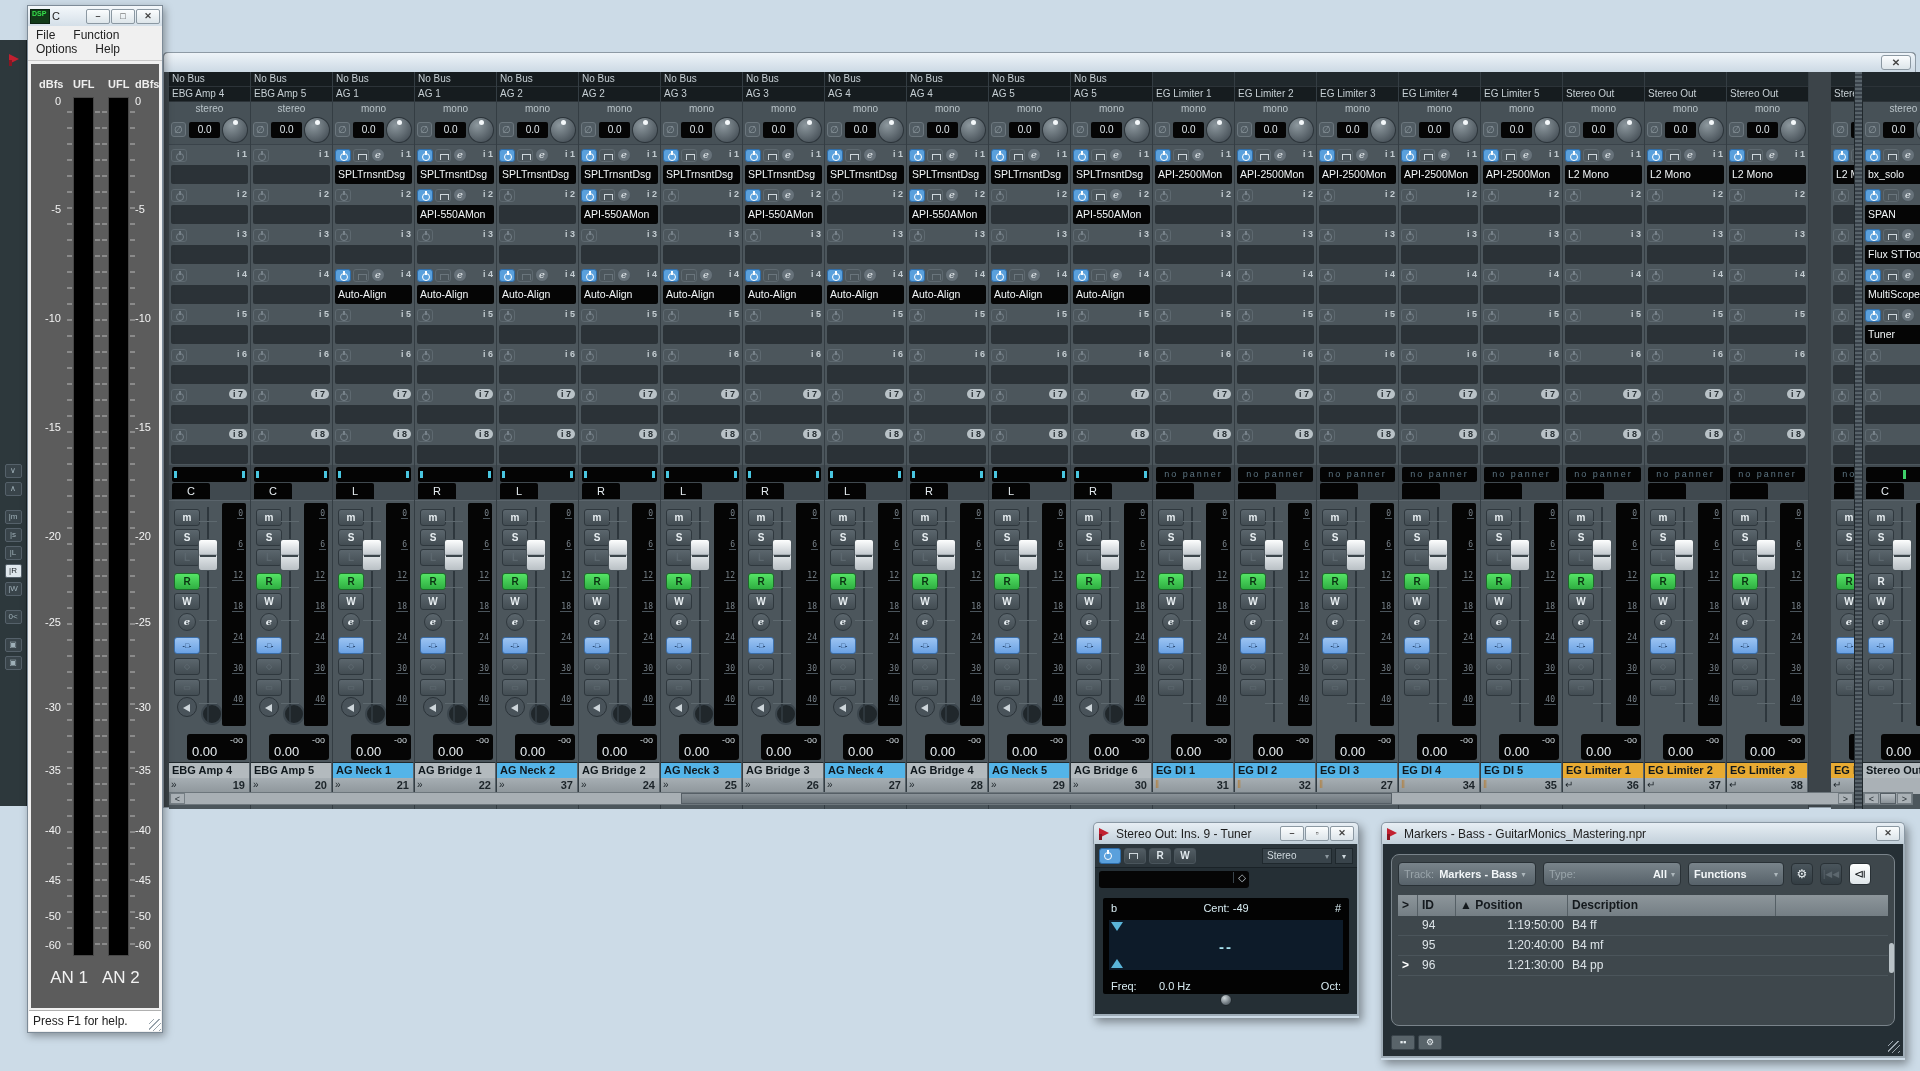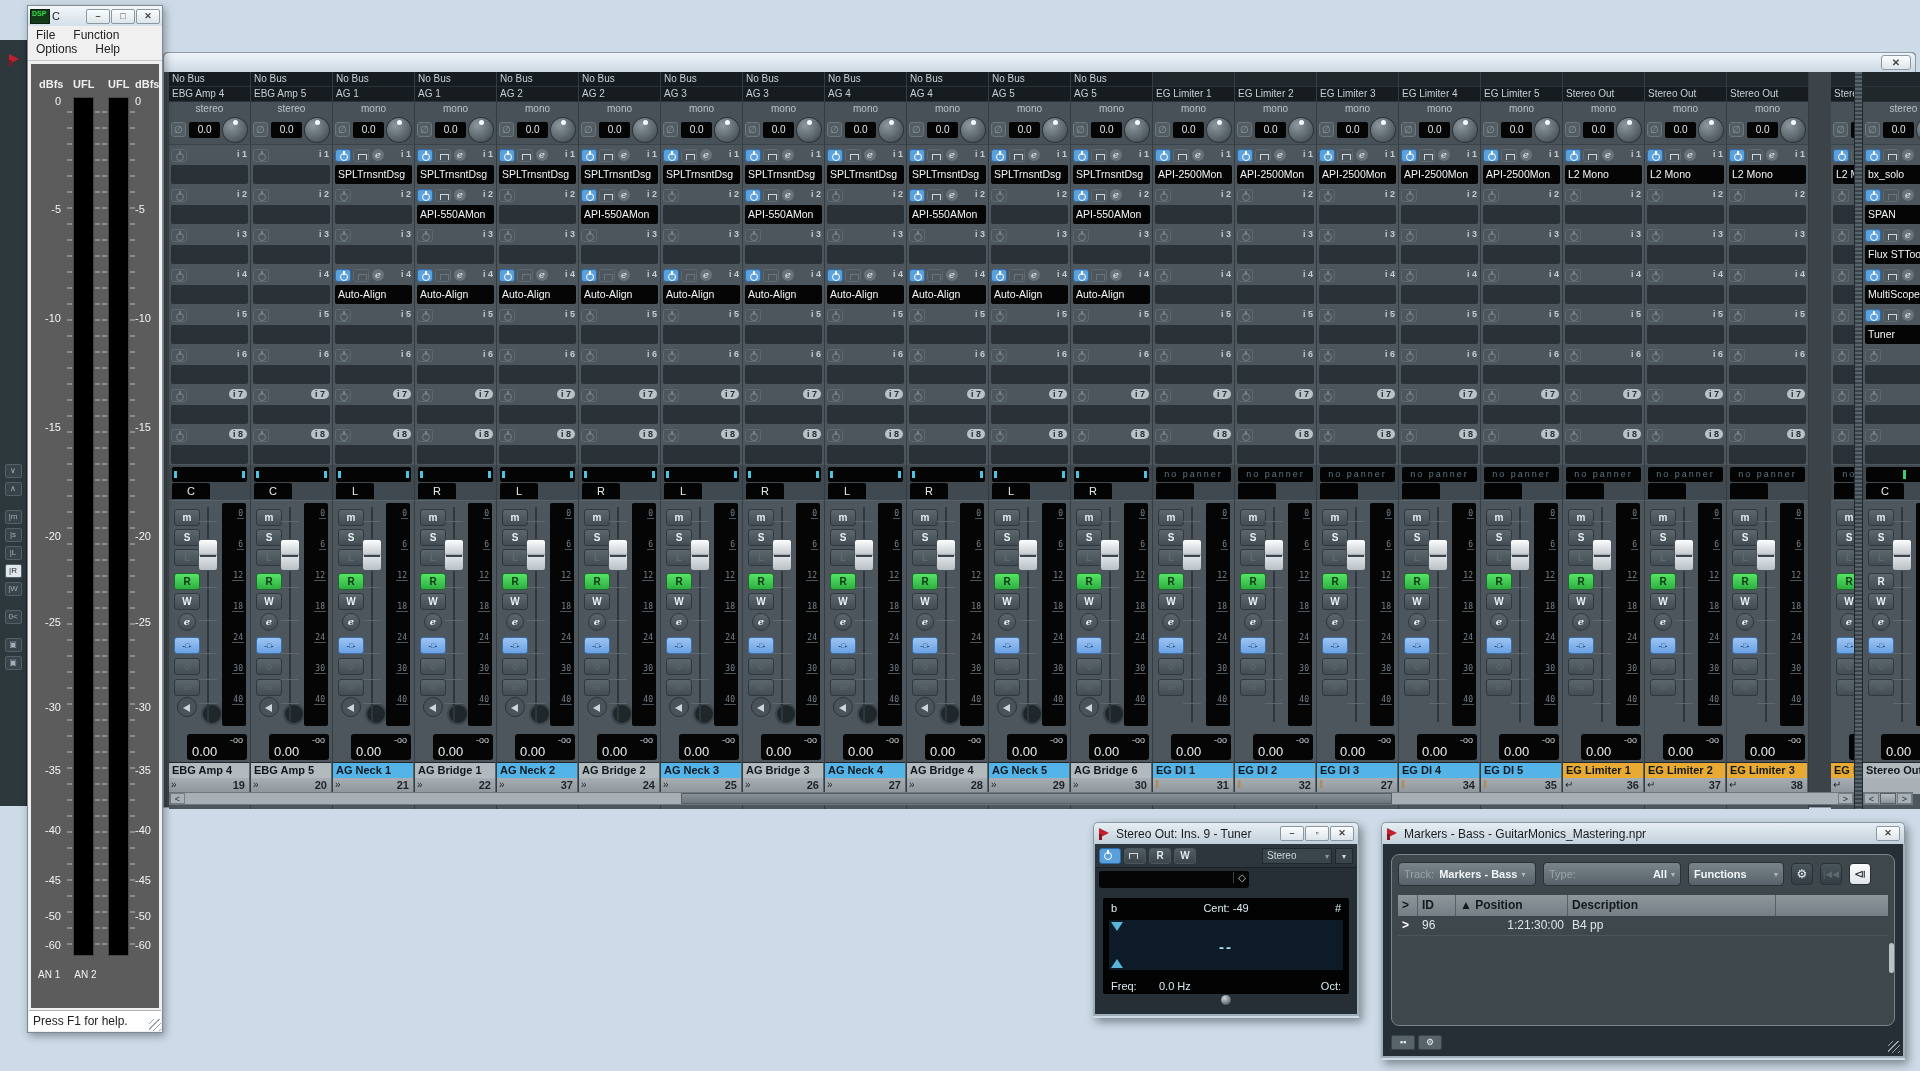--- a/index.html
+++ b/index.html
@@ -113,21 +113,21 @@
   #meter-menu { background:#f0f0f0; padding:2px 8px 4px 8px; font-size:12px; color:#222; border-bottom:1px solid #c8c8c8; }
   #meter-menu span { margin-right:18px; }
   #meter-client { position:absolute; left:3px; top:58px; right:3px; bottom:24px; background:#5c5c5c; }
   #meter-colheads { position:absolute; top:14px; left:0; right:0; color:#eee; font-size:11px; font-weight:bold; }
   #meter-colheads span { position:absolute; }
   .mbar { position:absolute; top:33px; bottom:52px; width:21px; background:#000; border:1px solid #484848; }
   .mrail { position:absolute; top:33px; bottom:52px; width:5px;
     background:repeating-linear-gradient(180deg, transparent 0 14px, #8a8a8a 14px 16px); }
   .scale-lab { position:absolute; color:#f2f2f2; font-size:11px; transform:translateY(-50%); }
   .scale-lab.r { text-align:left; } .scale-lab.l { width:26px; text-align:right; }
-  #an-labels { position:absolute; bottom:28px; left:0; right:0; color:#f2f2f2; font-size:10px; text-align:left; }
+  #an-labels { position:absolute; bottom:20px; left:0; right:0; color:#f2f2f2; font-size:17px; text-align:center; }
   #an-labels span { margin:0 7px; }
   #meter-status { position:absolute; left:1px; right:1px; bottom:1px; height:21px; background:#fff; border-top:1px solid #b0b0b0;
     font-size:12px; color:#222; padding:3px 4px; }
   .grip { position:absolute; right:1px; bottom:1px; width:12px; height:12px;
     background:repeating-linear-gradient(135deg, transparent 0 3px, #9aa4ac 3px 4px); }
 
   
   .float-win { box-shadow:3px 4px 10px rgba(0,0,0,.4); border-radius:5px 5px 0 0; z-index:20; }
   .f-titlebar { height:22px; background:linear-gradient(#e7eef4,#c2d0da); border:1px solid #8a98a4; border-bottom:none;
     border-radius:5px 5px 0 0; display:flex; align-items:center; padding:0 4px; }
@@ -2938,20 +2938,32 @@
       <div id="mk-table">
         <div id="mk-header">
           <div class="col-arr">&gt;</div>
           <div class="col-id">ID</div>
           <div class="col-pos">▲ Position</div>
           <div class="col-desc">Description</div>
           <div class="col-x"></div>
         </div>
         <div id="mk-rows">
             <div class="mk-row">
+              <div class="col-arr mk-cursor"></div>
+              <div class="col-id">94</div>
+              <div class="col-pos">1:19:50:00</div>
+              <div class="col-desc">B4 ff</div>
+            </div>
+            <div class="mk-row">
+              <div class="col-arr mk-cursor"></div>
+              <div class="col-id">95</div>
+              <div class="col-pos">1:20:40:00</div>
+              <div class="col-desc">B4 mf</div>
+            </div>
+            <div class="mk-row">
               <div class="col-arr mk-cursor">&gt;</div>
               <div class="col-id">96</div>
               <div class="col-pos">1:21:30:00</div>
               <div class="col-desc">B4 pp</div>
             </div>
           </div>
       </div>
       <div id="mk-scroll"></div>
     </div>
     <div id="mk-bottom">

